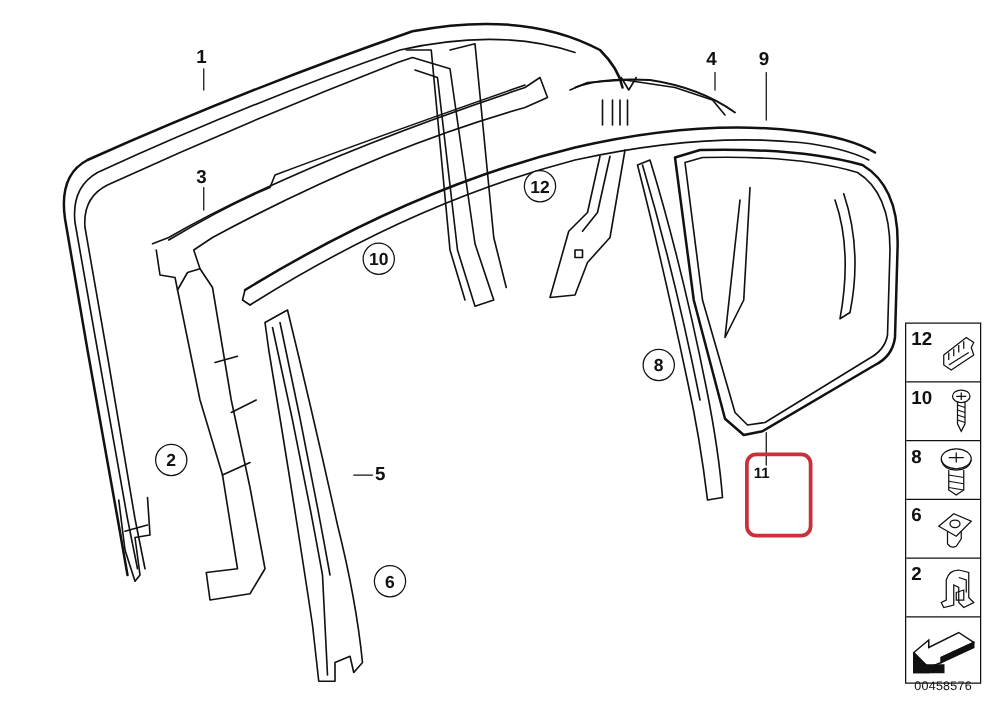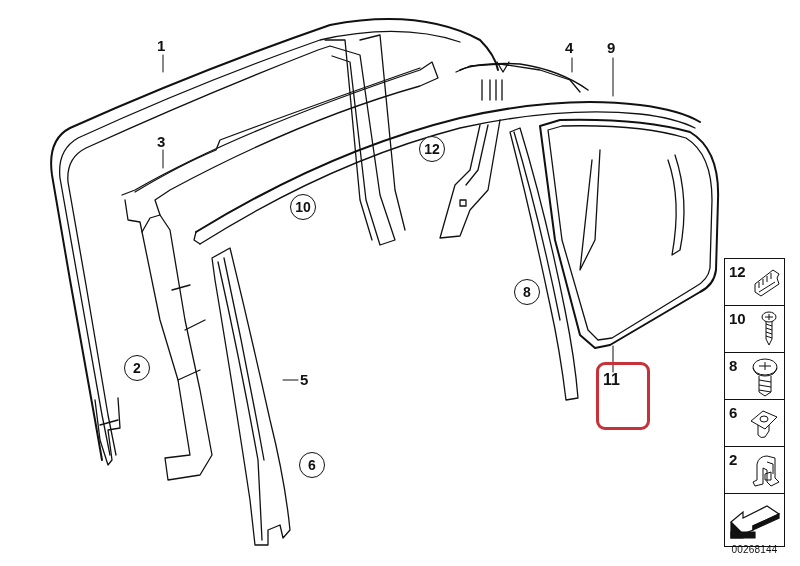--- a/index.html
+++ b/index.html
@@ -84,21 +84,21 @@
   </g>
 </svg>
 
 <div class="lbl" style="left:157px; top:38px;">1</div>
 <div class="lbl" style="left:157px; top:134px;">3</div>
 <div class="lbl" style="left:565px; top:40px;">4</div>
 <div class="lbl" style="left:300px; top:372px;">5</div>
 <div class="lbl" style="left:607px; top:40px;">9</div>
 
 <div class="highlight" style="left:596px; top:362px; width:54px; height:68px;"></div>
-<div class="lbl" style="left:603px; top:372px; font-size:16px;">11</div>
+<div class="lbl" style="left:603px; top:372px; font-size:12px;">11</div>
 
 <div class="circ" style="left:124px; top:355px;">2</div>
 <div class="circ" style="left:299px; top:452px;">6</div>
 <div class="circ" style="left:514px; top:279px;">8</div>
 <div class="circ" style="left:290px; top:194px;">10</div>
 <div class="circ" style="left:419px; top:136px;">12</div>
 
 <div class="legend">
   <div class="legend-cell">
     <span class="legend-num">12</span>
@@ -146,13 +146,13 @@
   <div class="legend-cell">
     <svg class="legend-icon" style="left:4px; right:auto; top:6px;" width="52" height="40" viewBox="0 0 52 40" fill="none" stroke="#111" stroke-width="1.2">
       <path d="M2 22 L14 12 L14 18 L38 6 L50 14 L24 26 L24 30 L14 34 Z" fill="#fff"></path>
       <path d="M14 34 L14 38 L2 38 L2 22" fill="#111"></path>
       <path d="M24 30 L50 18 L50 14 L24 26 Z" fill="#111"></path>
       <path d="M2 32 L26 32 L26 38 L2 38 Z" fill="#111"></path>
     </svg>
   </div>
 </div>
 
-<div class="catalog">00268144</div>
+<div class="catalog">00458576</div>
 
 </body></html>

